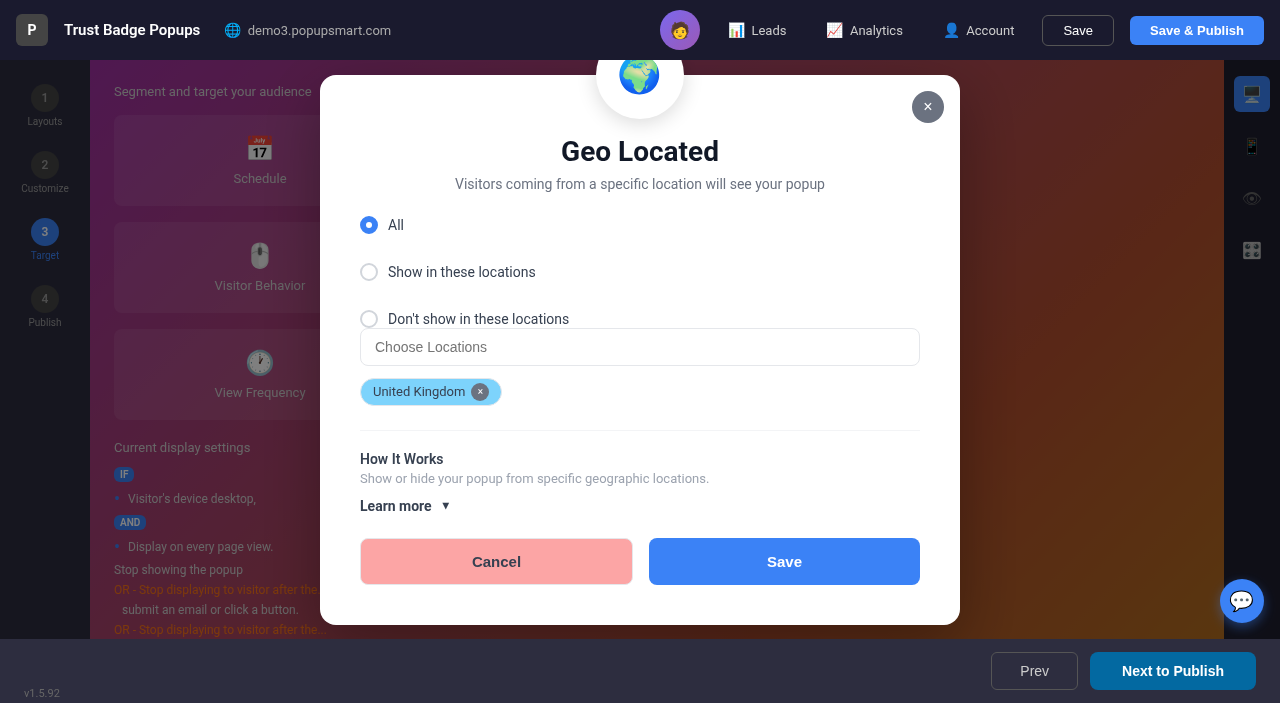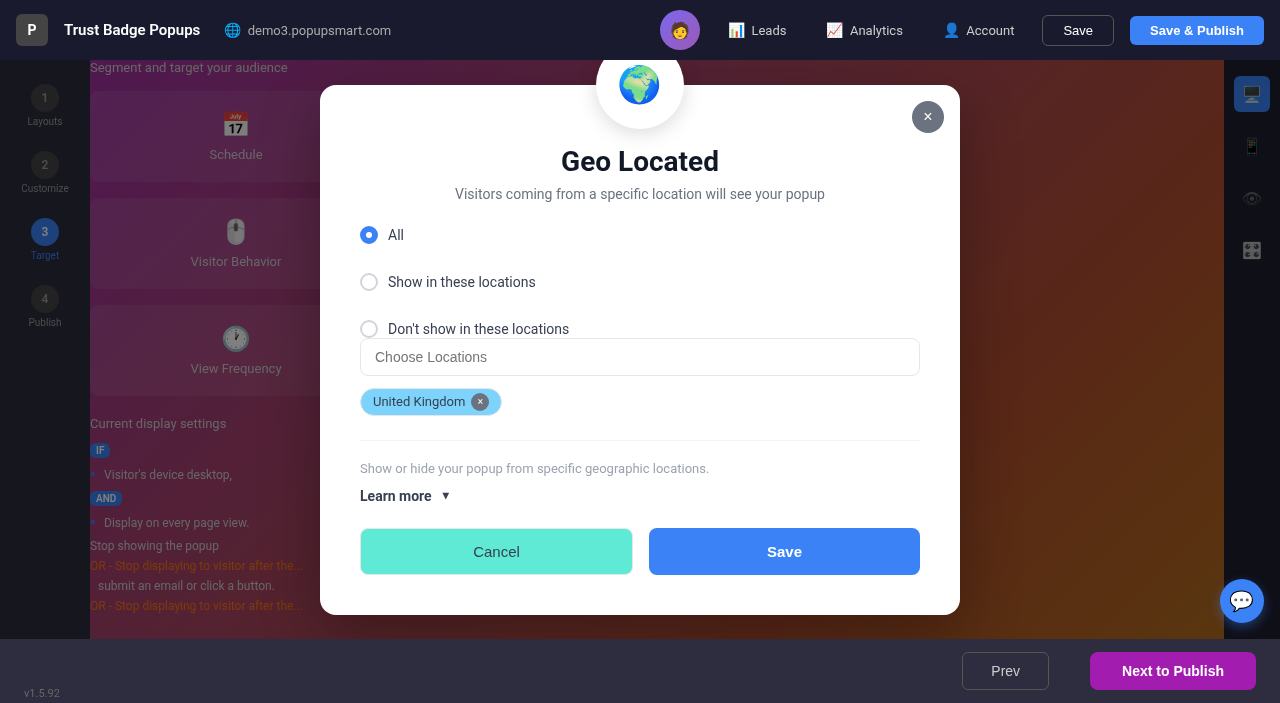--- a/index.html
+++ b/index.html
@@ -141,20 +141,21 @@
     }
     .step-circle.inactive { background: #444; color: #999; }
     .step-circle.active { background: #3b82f6; color: white; }
     .step-label { color: #999; font-size: 10px; text-align: center; }
     .step-label.active-label { color: #3b82f6; }
 
     
     .center-content {
       flex: 1;
       background: rgba(0,0,0,0.3);
+      padding: 24px;
       overflow-y: auto;
       position: relative;
     }
     .content-section-title {
       color: #ccc;
       font-size: 13px;
       margin-bottom: 16px;
     }
     .card-grid {
       display: grid;
@@ -239,29 +240,28 @@
     .btn-prev {
       background: transparent;
       border: 1px solid #555;
       color: #ccc;
       padding: 10px 28px;
       border-radius: 6px;
       font-size: 14px;
       cursor: pointer;
     }
     .btn-next-publish {
-      background: #a21caf;
+      background: #0369a1;
       border: none;
       color: white;
       padding: 10px 32px;
       border-radius: 8px;
       font-size: 14px;
       font-weight: 600;
       cursor: pointer;
-      margin-left: 29px;
     }
 
     
     .modal-overlay {
       position: absolute;
       top: 0; left: 0; right: 0; bottom: 0;
       background: rgba(0,0,0,0.5);
       display: flex;
       align-items: center;
       justify-content: center;
@@ -441,25 +441,25 @@
     
     .modal-footer {
       display: flex;
       gap: 16px;
       margin-top: 24px;
     }
     .btn-cancel {
       flex: 1;
       padding: 14px;
       border: 1px solid #e5e7eb;
-      background: #5eead4;
+      background: #fca5a5;
       border-radius: 8px;
       color: #374151;
       font-size: 15px;
-      font-weight: 400;
+      font-weight: 700;
       cursor: pointer;
     }
     .btn-modal-save {
       flex: 1;
       padding: 14px;
       background: #3b82f6;
       border: none;
       border-radius: 8px;
       color: white;
       font-size: 15px;
@@ -640,20 +640,21 @@
 
         <div class="tag-container">
           <div class="tag">
             <span>United Kingdom</span>
             <div class="tag-remove">×</div>
           </div>
         </div>
 
         <hr class="modal-divider">
 
+        <div class="how-it-works-title">How It Works</div>
         <div class="how-it-works-desc">Show or hide your popup from specific geographic locations.</div>
         <div class="learn-more">
           <span>Learn more</span>
           <span class="learn-more-chevron">▾</span>
         </div>
 
         <div class="modal-footer">
           <button class="btn-cancel">Cancel</button>
           <button class="btn-modal-save">Save</button>
         </div>

